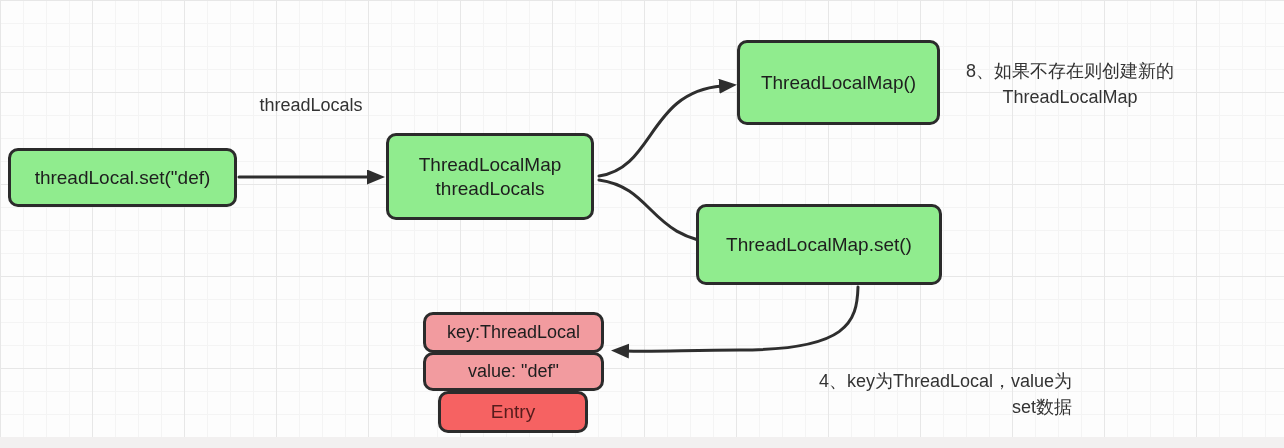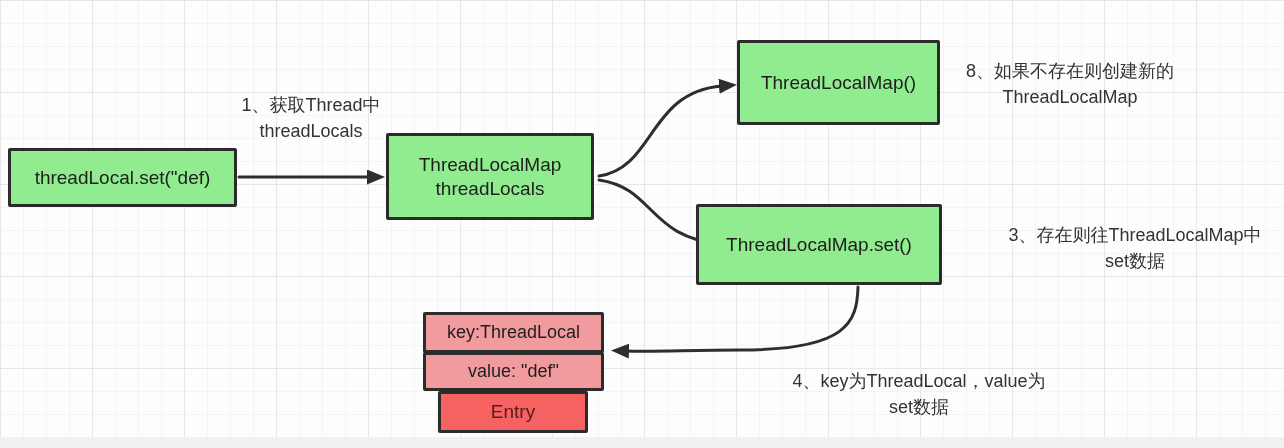--- a/index.html
+++ b/index.html
@@ -35,21 +35,21 @@
     background-size:92px 92px, 92px 92px, 23px 23px, 23px 23px;
   }
   .node{
     position:absolute;
     display:flex;
     flex-direction:column;
     align-items:center;
     justify-content:center;
     text-align:right;
     border:3px solid var(--border-dark);
-    border-radius:2px;
+    border-radius:10px;
     font-size:19px;
     color:var(--text-dark);
     line-height:1.25;
     white-space:nowrap;
   }
   .node.green{background:var(--box-green);}
   .node.pink{background:var(--box-pink);}
   .node.red{background:var(--box-red);color:var(--entry-text);}
   .annotation{
     position:absolute;
@@ -85,21 +85,21 @@
   #n-newmap{left:737px;top:40px;width:203px;height:85px;}
   #n-mapset{left:696px;top:204px;width:246px;height:81px;}
   #n-key{left:423px;top:312px;width:181px;height:41px;font-size:18px;}
   #n-value{left:423px;top:352px;width:181px;height:39px;font-size:18px;}
   #n-entry{left:438px;top:391px;width:150px;height:42px;font-size:19px;}
 
   
   #a-1{left:218px;top:92px;width:186px;}
   #a-2{left:950px;top:58px;width:240px;}
   #a-3{left:986px;top:222px;width:298px;}
-  #a-4{left:766px;top:368px;width:306px;}
+  #a-4{left:766px;top:368px;width:306px;text-align:right;}
 </style>
 </head>
 <body>
 
 <div class="canvas">
 
   <svg class="arrows" viewBox="0 0 1284 448">
     <defs>
       <marker id="ah" markerUnits="strokeWidth" markerWidth="7" markerHeight="6" refX="1" refY="2.5" orient="auto">
         <path d="M0,0 L6,2.5 L0,5 Z"></path>
@@ -134,33 +134,28 @@
 
   <div class="node pink" id="n-value">
     <span>value: "def"</span>
   </div>
 
   <div class="node red" id="n-entry">
     <span>Entry</span>
   </div>
 
   <div class="annotation" id="a-1">
-    <span>1、获取Thread中</span>
     <span>threadLocals</span>
   </div>
 
   <div class="annotation" id="a-2">
     <span>8、如果不存在则创建新的</span>
     <span>ThreadLocalMap</span>
   </div>
 
-  <div class="annotation" id="a-3">
-    <span>3、存在则往ThreadLocalMap中</span>
-    <span>set数据</span>
-  </div>
 
   <div class="annotation" id="a-4">
     <span>4、key为ThreadLocal，value为</span>
     <span>set数据</span>
   </div>
 
   <div class="footer-strip"></div>
 
 </div>
 

